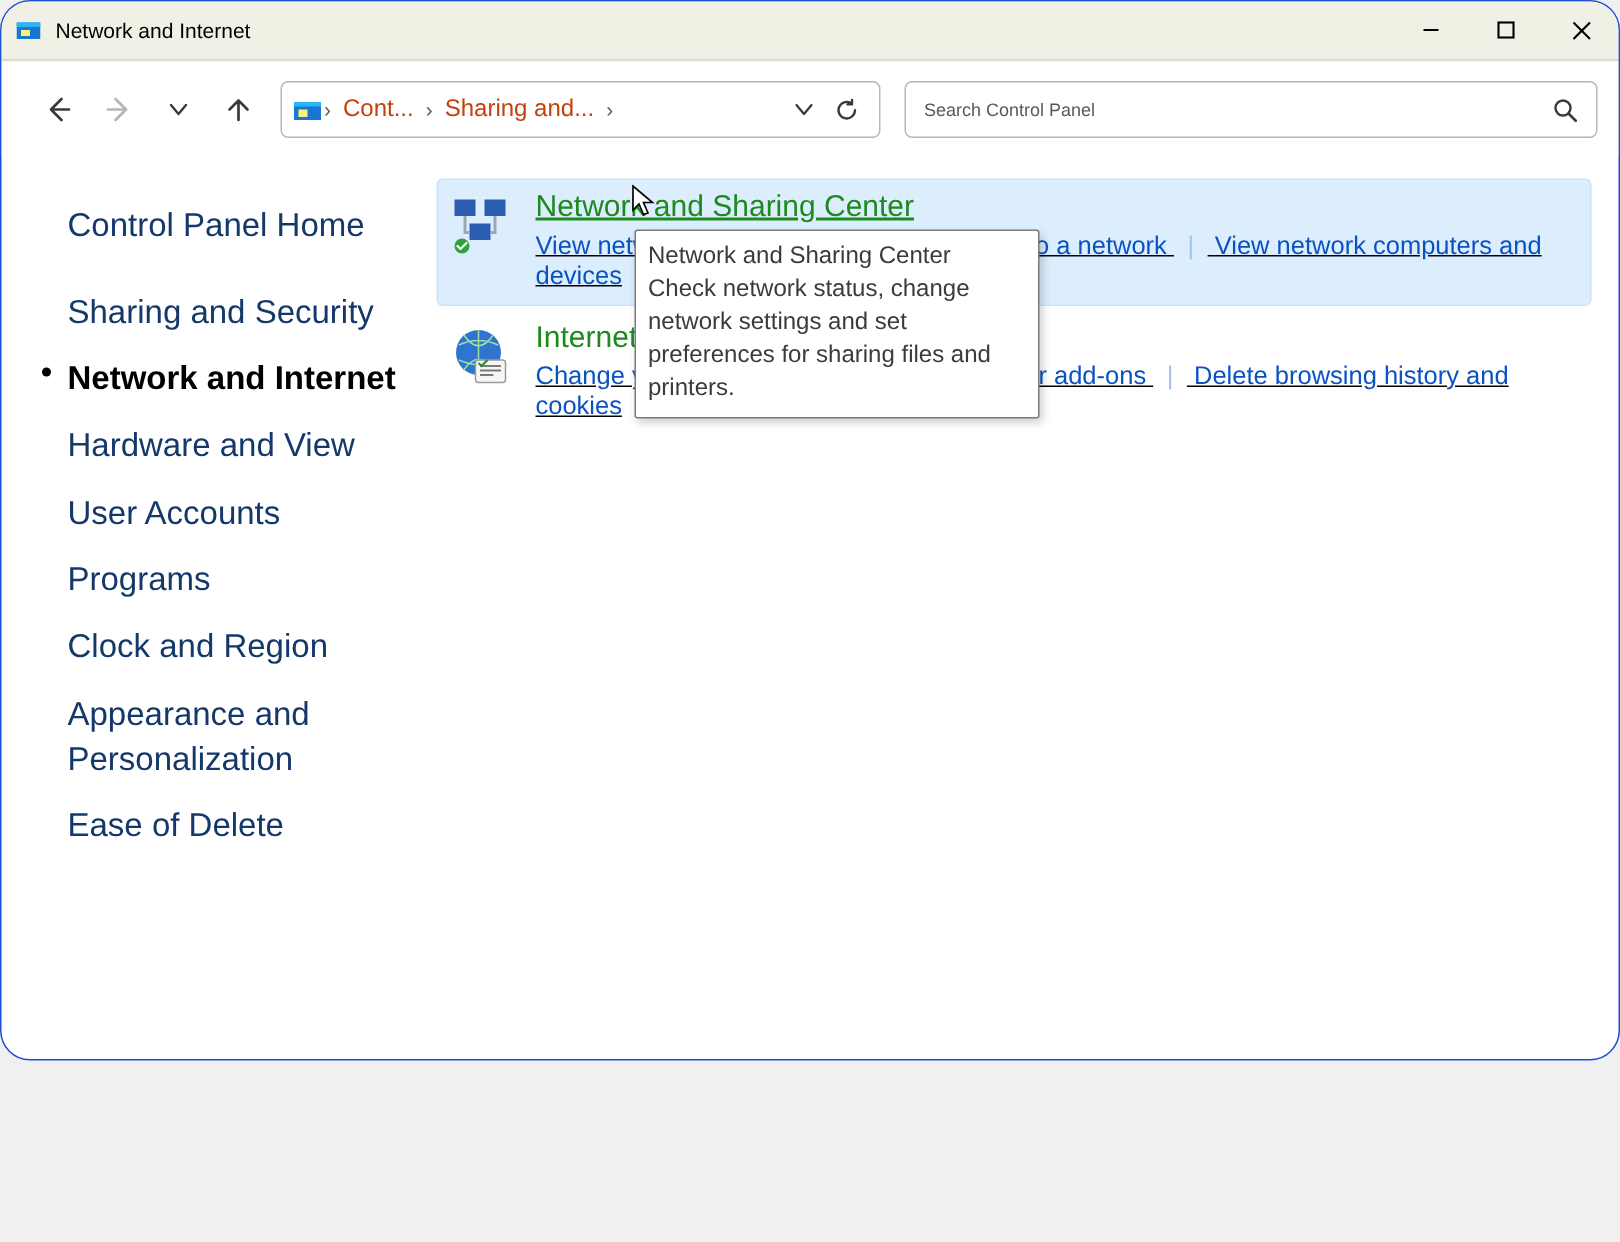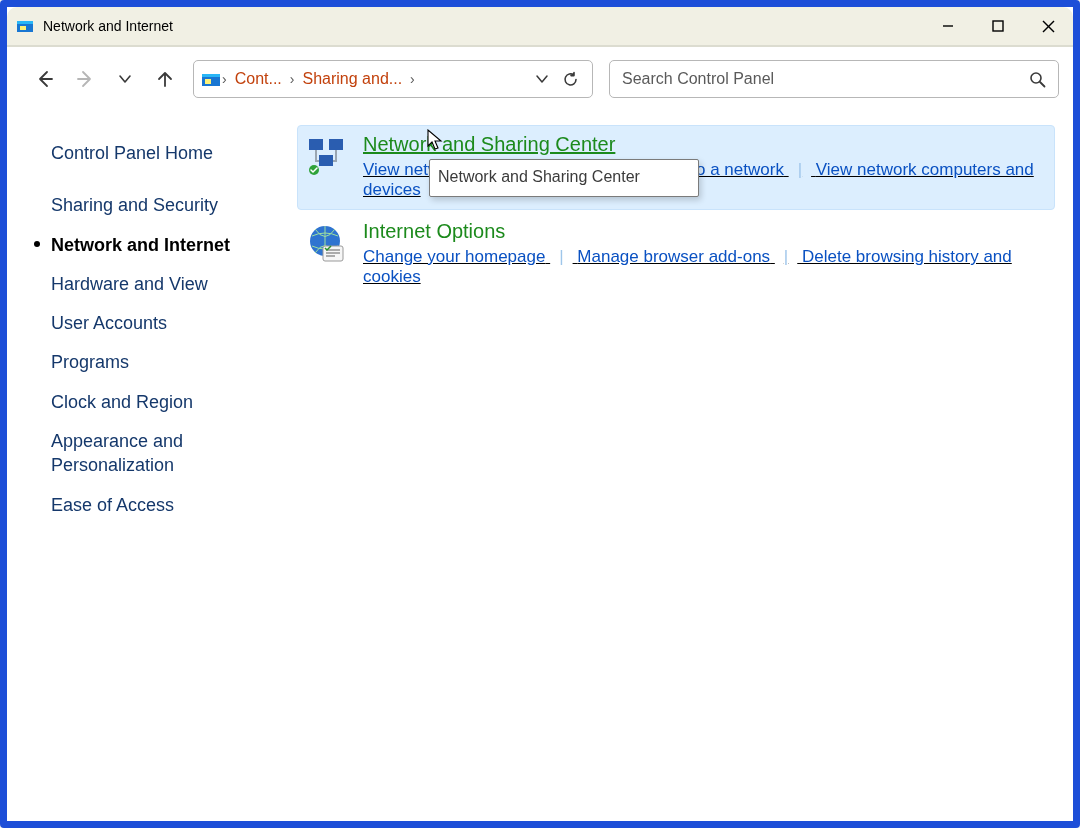--- a/index.html
+++ b/index.html
@@ -1,21 +1,21 @@
 <!DOCTYPE html>
 <html><head>
 <meta charset="utf-8">
 <style>
   * { box-sizing: border-box; margin: 0; padding: 0; font-family: "Segoe UI", Arial, sans-serif; }
   html, body { height: 100%; }
   body { background: #f0f0f0; overflow: hidden; }
 
   .window {
-    position: absolute; left: 0; top: 0; width: 1080px; height: 828px;
-    background: #fff; border: 7px solid #1d4ed8; border-radius: 4px; overflow: hidden;
+    position: absolute; left: 0; top: 0; width: 1080px; height: 707px;
+    background: #fff; border: 1px solid #1d4ed8; border-radius: 20px; overflow: hidden;
   }
 
   
   .titlebar {
     height: 38px; display: flex; align-items: center; background: #f1f0e4;
     padding-left: 10px; border-top-left-radius: 10px; border-top-right-radius: 10px;
   }
   .titlebar .app-icon { width:16px; height:16px; margin-right:10px; }
   .titlebar .title { font-size: 14px; color: #000; }
   .titlebar .controls { margin-left: auto; display: flex; }
@@ -31,29 +31,29 @@
     display:flex; align-items:center; margin-left:6px; padding:0 8px; font-size:16px; color:#202020;
   }
   .addrbar .seg { padding:0 6px; white-space:nowrap; color:#c2410c; }
   .addrbar .chev { color:#5a5a5a; font-size:14px; padding:0 2px; }
   .addrbar .spacer { flex:1; }
   .addrbar .mini { width:28px; display:flex; align-items:center; justify-content:center; color:#3d3d3d; }
   .searchbar {
     flex:1; height:38px; border:1px solid #b7b7b7; border-radius:5px;
     display:flex; align-items:center; padding:0 12px; margin-left:12px; color:#5a5a5a;
   }
-  .searchbar input { border:none; outline:none; flex:1; font-size:16px; color:#222; background:transparent; }
+  .searchbar input { border:none; outline:none; flex:1; font-size:12px; color:#222; background:transparent; }
   .searchbar input::placeholder { color:#5a5a5a; }
   .searchbar .icon { color:#4b4b4b; }
 
   
   .body { position:relative; display:flex; height:calc(100% - 38px - 2px - 64px); }
   .sidebar { width:266px; padding:30px 0 0 44px; }
   .sidebar a {
-    display:block; font-size:18px; color:#15386b; text-decoration:none; line-height:1.35;
+    display:block; font-size:22px; color:#15386b; text-decoration:none; line-height:1.35;
     margin-bottom:15px; position:relative;
   }
   .sidebar a.current { font-weight:700; color:#000; }
   .sidebar a.current::before {
     content:""; position:absolute; left:-17px; top:8px; width:6px; height:6px; background:#000; border-radius:50%;
   }
 
   .content { flex:1; padding:14px 18px 0 24px; position:relative;text-decoration:underline; }
   .category {
     display:flex; gap:16px; padding:8px 10px 10px 10px; border-radius:4px; margin-bottom:2px;
@@ -176,21 +176,21 @@
   <div class="body">
     <div class="sidebar">
       <a style="margin-bottom:28px">Control Panel Home</a>
       <a>Sharing and Security</a>
       <a class="current">Network and Internet</a>
       <a>Hardware and View</a>
       <a>User Accounts</a>
       <a>Programs</a>
       <a>Clock and Region</a>
       <a style="max-width:170px;">Appearance and Personalization</a>
-      <a>Ease of Access</a>
+      <a>Ease of Delete</a>
     </div>
 
     <div class="content">
 
       <div class="category sel">
         <span class="cat-icon">
           <svg width="40" height="40">
               <rect x="2" y="2" width="14" height="11" fill="#2a5db0"></rect>
               <rect x="22" y="2" width="14" height="11" fill="#2a5db0"></rect>
               <rect x="12" y="18" width="14" height="11" fill="#2a5db0"></rect>
@@ -230,20 +230,21 @@
             <span class="sep">|</span>
             <a>Manage browser add-ons</a>
             <span class="sep">|</span>
             <a>Delete browsing history and cookies</a>
           </div>
         </div>
       </div>
 
       <div class="tooltip">
         <div>Network and Sharing Center</div>
+        <div>Check network status, change network settings and set preferences for sharing files and printers.</div>
       </div>
 
       <div class="cursor">
         <svg width="22" height="26">
             <path d="M5 1 L5 17 L9 13 L12 20 L15 19 L12 12 L18 12 Z" fill="#fff" stroke="#000" stroke-width="1.1"></path>
           </svg>
       </div>
 
     </div>
   </div>

